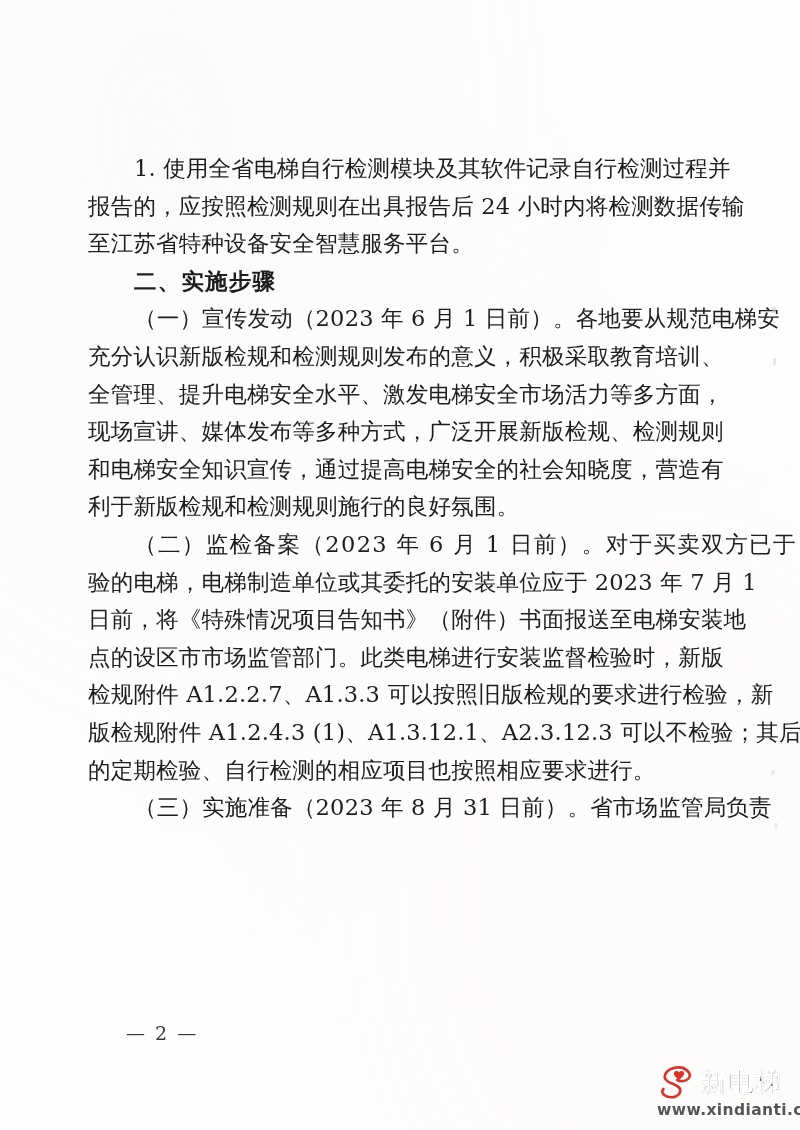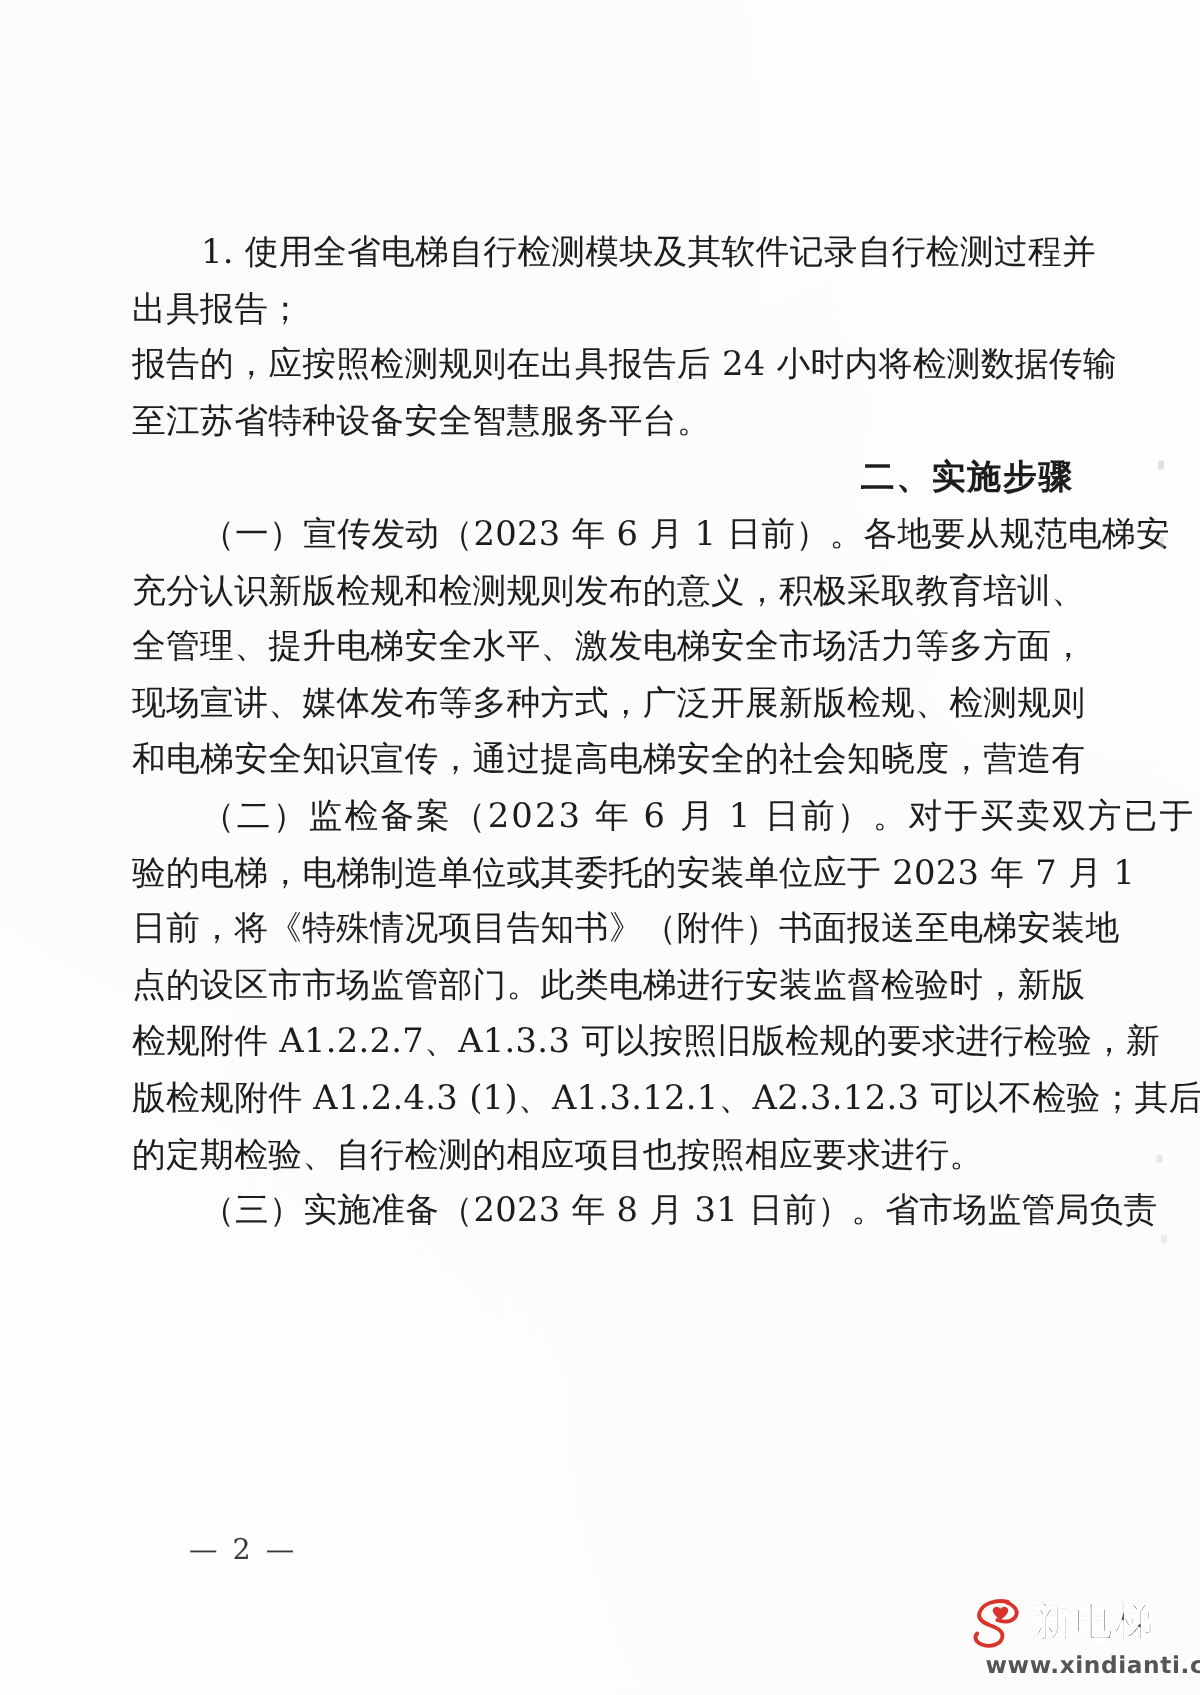--- a/index.html
+++ b/index.html
@@ -45,21 +45,20 @@
     line-height: 37.6px;
     font-size: 22.5px;
     color: #1e1d1c;
     white-space: pre;
     letter-spacing: 0.2px;
     font-family: "DejaVu Serif", "Liberation Serif", serif;
   }
 
   .line.indent {
     text-indent: 46px;
-    text-align: right;
   }
 
   .line.bold {
     font-weight: bold;
     letter-spacing: 1.2px;
   }
 
   
   .line.wide {
     letter-spacing: 1.4px;
@@ -79,21 +78,21 @@
   
   .watermark {
     position: absolute;
     left: 645px;
     top: 1063px;
     width: 150px;
     height: 62px;
   }
   .wm-row {
     position: absolute;
-    left: 0;
+    left: 12px;
     top: 0;
     display: flex;
     align-items: center;
     gap: 4px;
   }
   .wm-mark {
     width: 40px;
     height: 38px;
     position: relative;
   }
@@ -131,29 +130,29 @@
   }
 </style>
 </head>
 <body>
 
 <div class="page">
   <div class="page-texture"></div>
 
   <div class="body-text">
       <div class="line indent">1. 使用全省电梯自行检测模块及其软件记录自行检测过程并</div>
-      <div class="line">出具报告；</div>
       <div class="line">报告的，应按照检测规则在出具报告后 24 小时内将检测数据传输</div>
       <div class="line">至江苏省特种设备安全智慧服务平台。</div>
       <div class="line indent bold">二、实施步骤</div>
       <div class="line indent">（一）宣传发动（2023 年 6 月 1 日前）。各地要从规范电梯安</div>
       <div class="line">充分认识新版检规和检测规则发布的意义，积极采取教育培训、</div>
       <div class="line">全管理、提升电梯安全水平、激发电梯安全市场活力等多方面，</div>
       <div class="line">现场宣讲、媒体发布等多种方式，广泛开展新版检规、检测规则</div>
       <div class="line">和电梯安全知识宣传，通过提高电梯安全的社会知晓度，营造有</div>
+      <div class="line">利于新版检规和检测规则施行的良好氛围。</div>
       <div class="line indent wide">（二）监检备案（2023 年 6 月 1 日前）。对于买卖双方已于</div>
       <div class="line">验的电梯，电梯制造单位或其委托的安装单位应于 2023 年 7 月 1</div>
       <div class="line">日前，将《特殊情况项目告知书》（附件）书面报送至电梯安装地</div>
       <div class="line">点的设区市市场监管部门。此类电梯进行安装监督检验时，新版</div>
       <div class="line">检规附件 A1.2.2.7、A1.3.3 可以按照旧版检规的要求进行检验，新</div>
       <div class="line">版检规附件 A1.2.4.3 (1)、A1.3.12.1、A2.3.12.3 可以不检验；其后</div>
       <div class="line">的定期检验、自行检测的相应项目也按照相应要求进行。</div>
       <div class="line indent">（三）实施准备（2023 年 8 月 31 日前）。省市场监管局负责</div>
     </div>
 

